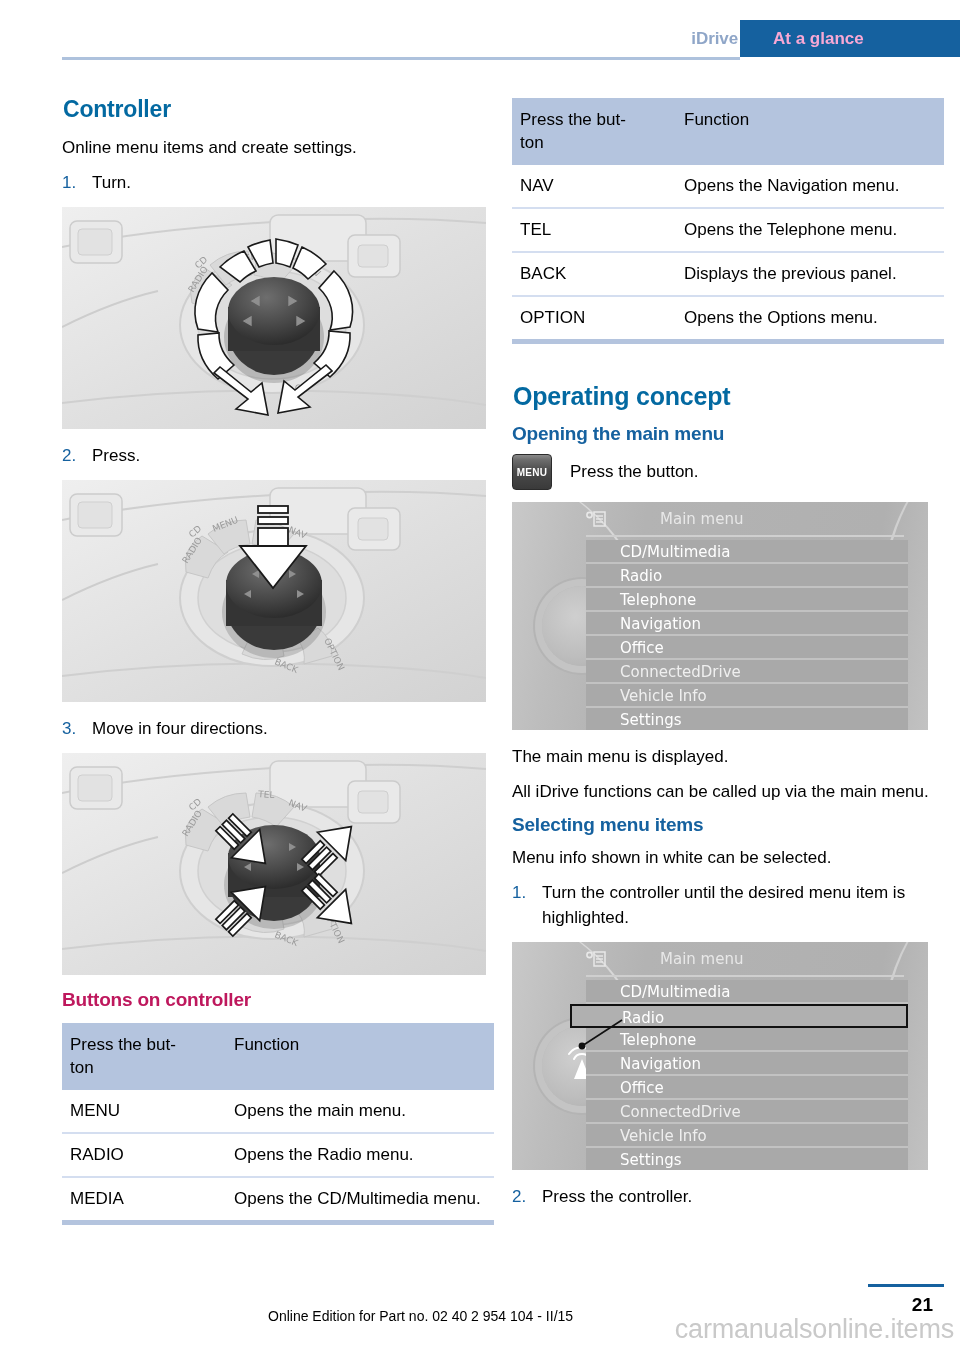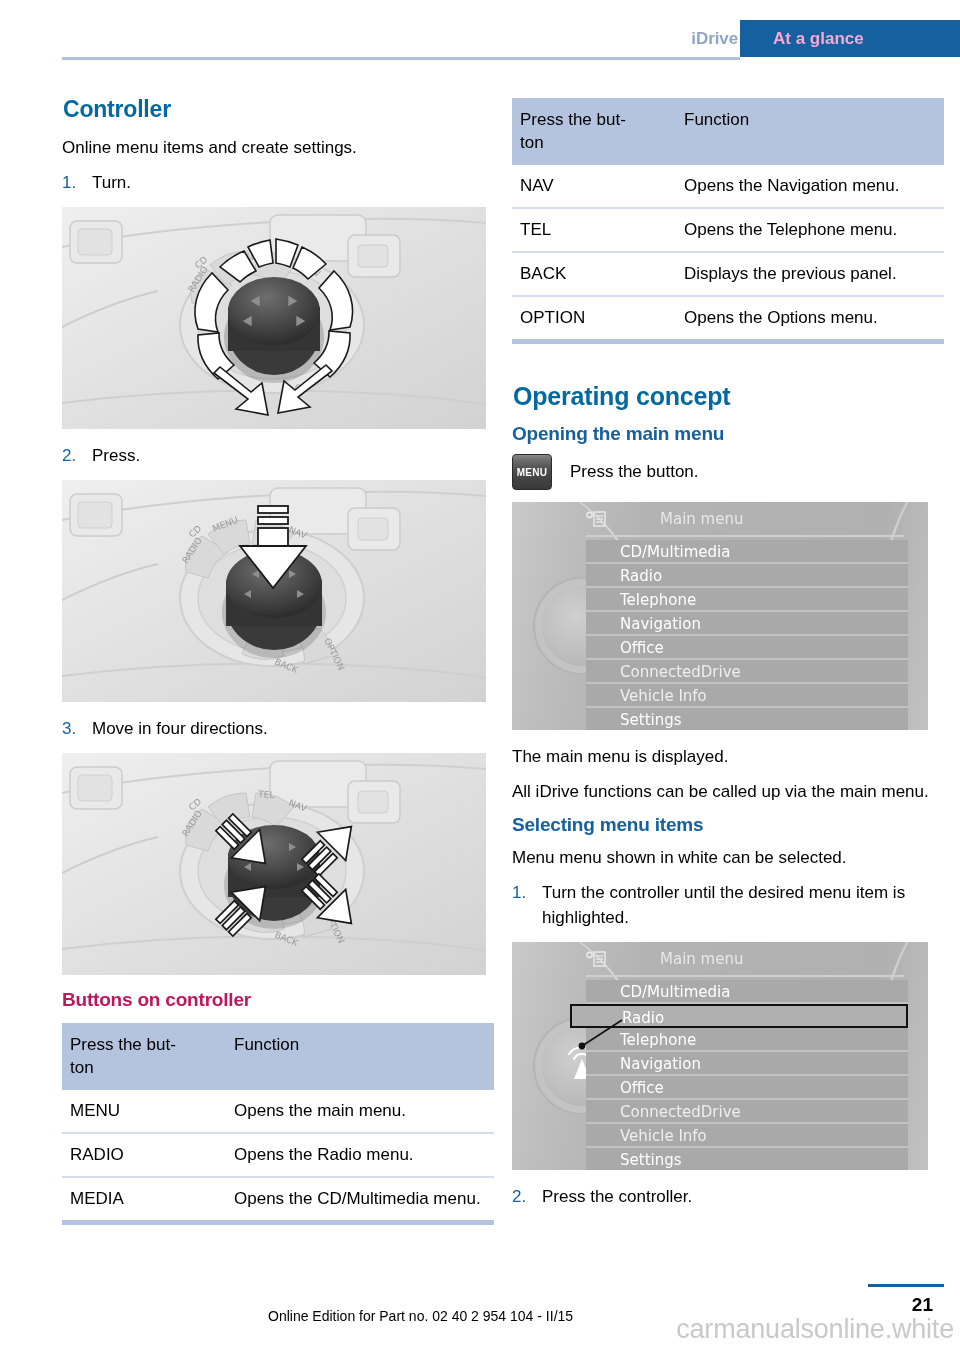--- a/index.html
+++ b/index.html
@@ -613,21 +613,21 @@
       <div class="cid-item dim">ConnectedDrive</div>
       <div class="cid-item dim">Vehicle Info</div>
       <div class="cid-item">Settings</div>
     </div>
   </div>
 
   <p class="body-text">The main menu is displayed.</p>
   <p class="body-text">All iDrive functions can be called up via the main menu.</p>
 
   <h2 class="sub-title" style="margin-top:8px;">Selecting menu items</h2>
-  <p class="body-text">Menu menu shown in white can be selected.</p>
+  <p class="body-text">Menu info shown in white can be selected.</p>
 
   <div class="step">
     <span class="step-num">1.</span>
     <span class="step-body">Turn the controller until the desired menu item is highlighted.</span>
   </div>
 
   <div class="cid">
     <div class="cid-arc"></div>
     <div class="cid-arc2"></div>
     <div class="cid-knob">
@@ -667,17 +667,17 @@
   </div>
 
   <div class="step">
     <span class="step-num">2.</span>
     <span class="step-body">Press the controller.</span>
   </div>
 
 </div>
 
 <div class="footer">
-  <div class="watermark">carmanualsonline.white</div>
+  <div class="watermark">carmanualsonline.items</div>
   <div class="footer-note">Online Edition for Part no. 02 40 2 954 104 - II/15</div>
   <div class="footer-rule"></div>
   <div class="footer-pageno">21</div>
 </div>
 
 </body></html>

